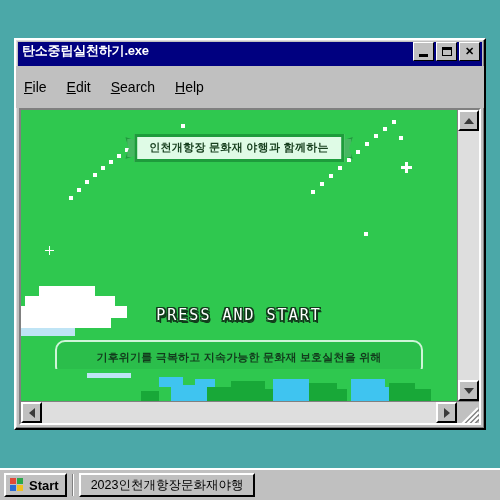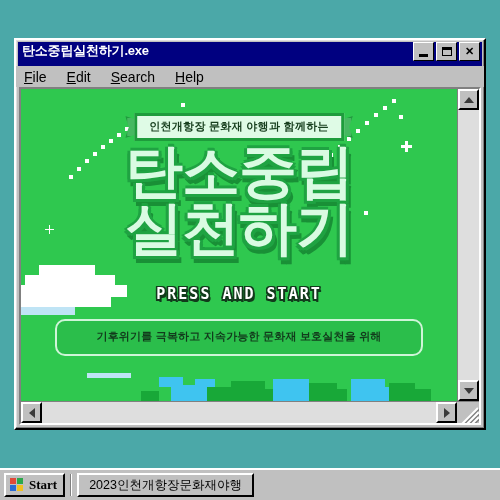--- a/index.html
+++ b/index.html
@@ -55,21 +55,21 @@
     display: flex; align-items: center; justify-content: center;
     font-size: 11px; font-weight: bold; color: #000;
     line-height: 1; cursor: pointer;
     font-family: "Liberation Sans", sans-serif;
   }
   .tbtn .min-glyph { width: 9px; height: 3px; background: #000; margin-top: 7px; }
   .tbtn .max-glyph { width: 10px; height: 9px; border: 1.5px solid #000; border-top-width: 3px; }
 
   
   #menu-bar {
-    height: 21px;
+    height: 42px;
     display: flex; align-items: center;
     padding-left: 8px;
     gap: 20px;
     flex: none;
     background: #C0C0C0;
   }
   .menu-item {
     font-size: 14px; color: #000;
     cursor: pointer;
     font-family: "Liberation Sans", sans-serif;
@@ -170,21 +170,21 @@
 
   
   #press-start {
     position: absolute;
     top: 196px; left: 0; right: 0;
     text-align: center;
   }
   #press-start span {
     font-family: "DejaVu Sans Mono", monospace;
     font-size: 15px;
-    font-weight: bold;
+    font-weight: normal;
     color: #FFFFFF;
     letter-spacing: 2px;
     text-shadow:
       1.5px 0 0 #123B1C, -1.5px 0 0 #123B1C,
       0 1.5px 0 #123B1C, 0 -1.5px 0 #123B1C,
       1.5px 1.5px 0 #123B1C, -1.5px 1.5px 0 #123B1C,
       1.5px -1.5px 0 #123B1C, -1.5px -1.5px 0 #123B1C,
       2px 3px 0 #123B1C;
   }
 
@@ -284,21 +284,21 @@
     border-top: 2px solid #FFFFFF;
     border-left: 2px solid #FFFFFF;
     border-right: 2px solid #000000;
     border-bottom: 2px solid #000000;
     display: flex; align-items: center; gap: 4px;
     padding: 0 6px 0 4px;
     cursor: pointer;
   }
   #win-logo { width: 15px; height: 14px; position: relative; flex: none; }
   #win-logo span { position: absolute; width: 6px; height: 6px; }
-  #start-label { font-size: 13px; font-weight: bold; color: #000; font-family: Liberation Serif, serif; }
+  #start-label { font-size: 13px; font-weight: bold; color: #000; }
   #task-divider { width: 2px; height: 22px; border-left: 1px solid #808080; border-right: 1px solid #FFFFFF; }
   #task-button {
     height: 24px;
     background: #C0C0C0;
     border-top: 2px solid #FFFFFF;
     border-left: 2px solid #FFFFFF;
     border-right: 2px solid #000000;
     border-bottom: 2px solid #000000;
     display: flex; align-items: center;
     padding: 0 10px;
@@ -381,24 +381,20 @@
         </div>
 
         <div id="ribbon">
           <div class="ribbon-tail left"></div>
           <div id="ribbon-body">
             <div id="ribbon-text">인천개항장 문화재 야행과 함께하는</div>
           </div>
           <div class="ribbon-tail right"></div>
         </div>
 
-        <div id="big-title">
-          <span class="big-line">탄소중립</span>
-          <span class="big-line">실천하기</span>
-        </div>
 
         <div id="press-start">
           <span>PRESS AND START</span>
         </div>
 
         <div id="desc-box">
           <span class="desc-line">기후위기를 극복하고 지속가능한 문화재 보호실천을 위해</span>
         </div>
 
         <div id="land-band">

